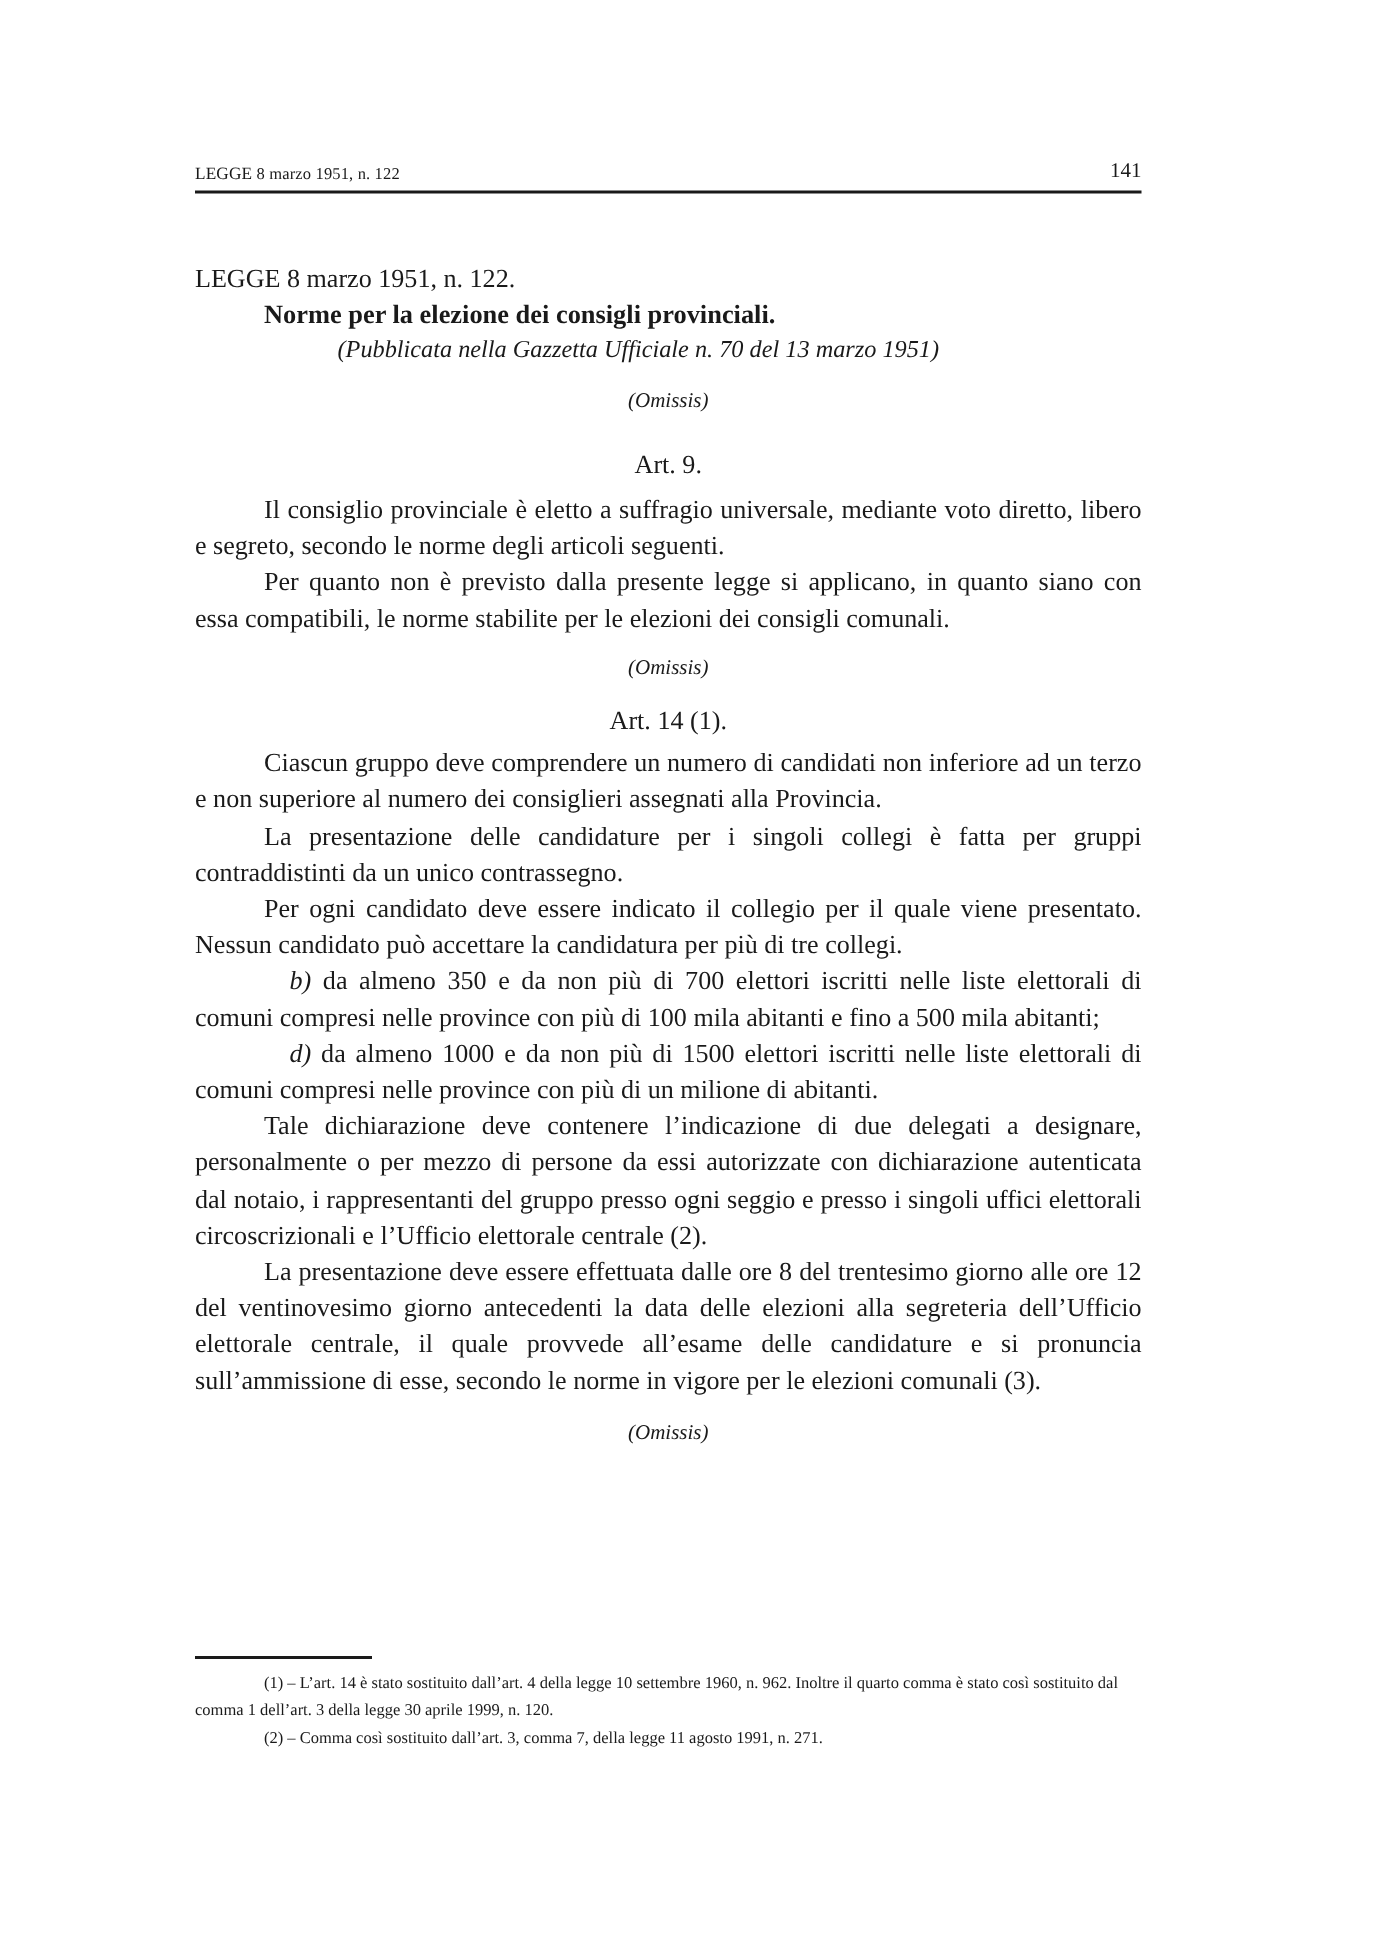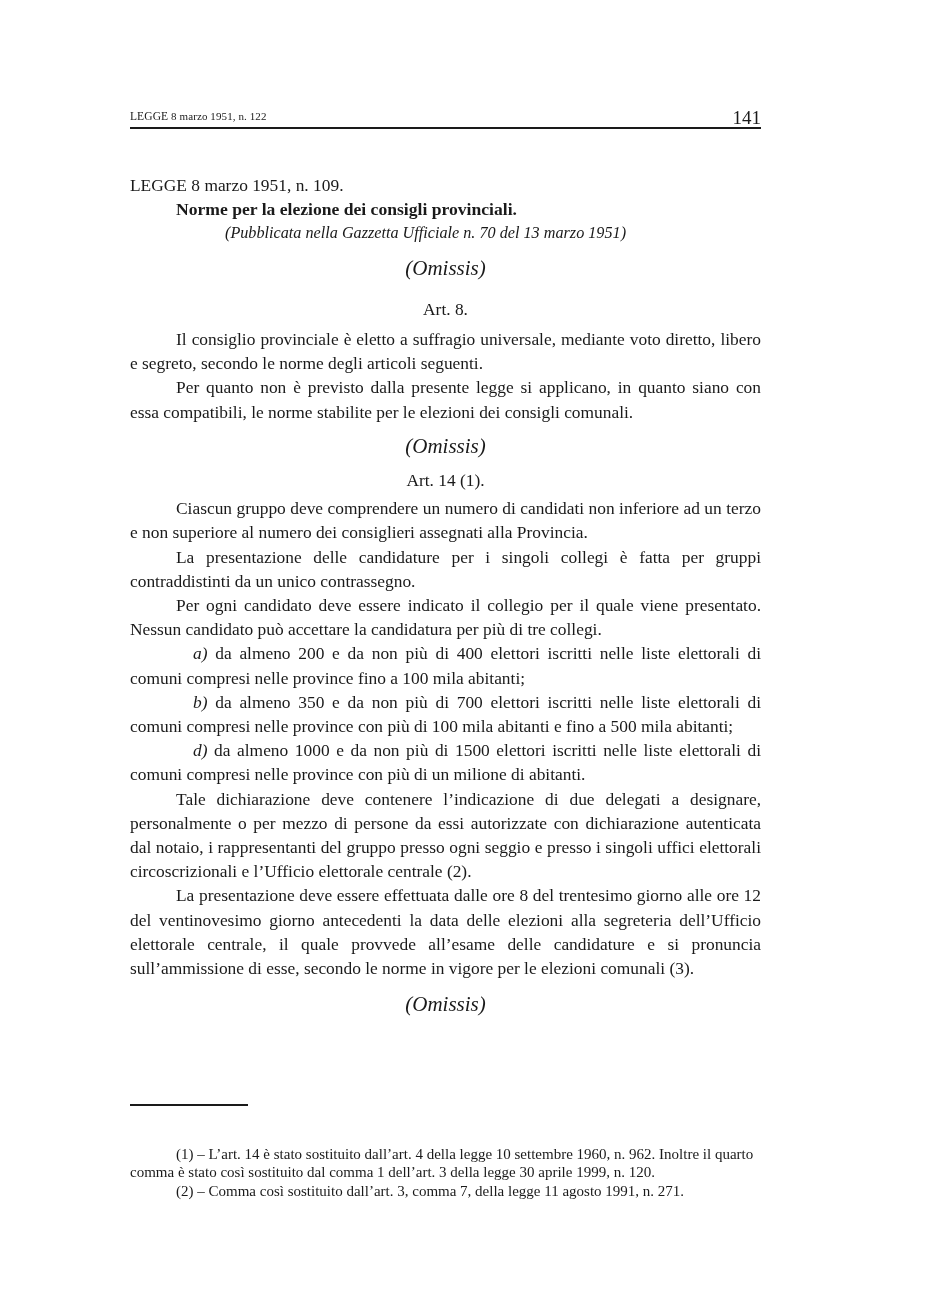--- a/index.html
+++ b/index.html
@@ -3,66 +3,65 @@
 <meta charset="utf-8">
 <style>
   html, body { margin: 0; padding: 0; background: #ffffff; }
   body { width: 933px; height: 1299px; position: relative; overflow: hidden;
          font-family: "Liberation Serif", "DejaVu Serif", serif; color: #1a1a1a; }
   .page { position: absolute; left: 130px; top: 0; width: 631px; }
   .running-header { position: absolute; top: 108px; left: 0; width: 631px; height: 22px; }
   .running-title { position: absolute; left: 0; right: 0; top: 2px; text-align: left;
                    font-size: 11px; letter-spacing: 0.1px; }
   .running-title .caps { font-size: 11.5px; }
-  .page-number { position: absolute; right: 0; top: -1px; font-size: 19px; }
+  .page-number { position: absolute; right: 0; top: -1px; font-size: 14px; }
   .header-rule { position: absolute; top: 127px; left: 0; width: 631px; height: 2px; background: #1a1a1a; }
 
   .content { position: absolute; top: 173px; left: 0; width: 631px; font-size: 17.4px; line-height: 24.2px; }
   .law-title { margin: 0; }
   .law-subtitle { margin: 0; padding-left: 46px; font-weight: bold; font-size: 17.6px; }
   .publication { margin: 0; padding-left: 95px; font-style: italic; font-size: 16.2px; }
-  .omissis { text-align: center; font-style: italic; font-size: 21px; margin: 0; }
+  .omissis { text-align: center; font-style: italic; font-size: 14px; margin: 0; }
   .article-head { text-align: center; margin: 0; }
   p.para { margin: 0; text-indent: 46px; text-align: justify; }
   p.item { margin: 0; text-indent: 63px; text-align: justify; }
   p.item .letter { font-style: italic; }
   .footnote-rule { position: absolute; top: 1104px; left: 0; width: 118px; height: 2px; background: #1a1a1a; }
-  .footnotes { position: absolute; top: 1145px; left: 0; width: 631px; font-size: 15px; line-height: 18.4px; }
+  .footnotes { position: absolute; top: 1113px; left: 0; width: 631px; font-size: 11px; line-height: 18.4px; }
   .footnotes p { margin: 0; text-indent: 46px; }
 </style>
 </head>
 <body>
 
 <div class="page">
   <div class="running-header">
     <div class="running-title">
       <span class="caps">LEGGE</span>
       <span>8 marzo 1951, n. 122</span>
     </div>
     <div class="page-number">141</div>
   </div>
   <div class="header-rule"></div>
 
   <div class="content">
-    <p class="law-title">LEGGE 8 marzo 1951, n. 109.</p>
+    <p class="law-title">LEGGE 8 marzo 1951, n. 122.</p>
     <p class="law-subtitle">Norme per la elezione dei consigli provinciali.</p>
     <p class="publication">(Pubblicata nella Gazzetta Ufficiale n. 70 del 13 marzo 1951)</p>
     <p class="omissis" style="margin-top:10px;">(Omissis)</p>
 
-    <p class="article-head" style="margin-top:17px; margin-bottom:6px;">Art. 8.</p>
+    <p class="article-head" style="margin-top:17px; margin-bottom:6px;">Art. 9.</p>
     <p class="para">Il consiglio provinciale è eletto a suffragio universale, mediante voto diretto, libero e segreto, secondo le norme degli articoli seguenti.</p>
     <p class="para">Per quanto non è previsto dalla presente legge si applicano, in quanto siano con essa compatibili, le norme stabilite per le elezioni dei consigli comunali.</p>
 
     <p class="omissis" style="margin-top:10px;">(Omissis)</p>
     <p class="article-head" style="margin-top:10px; margin-bottom:4px;">Art. 14 (1).</p>
     <p class="para">Ciascun gruppo deve comprendere un numero di candidati non inferiore ad un terzo e non superiore al numero dei consiglieri assegnati alla Provincia.</p>
     <p class="para">La presentazione delle candidature per i singoli collegi è fatta per gruppi contraddistinti da un unico contrassegno.</p>
     <p class="para">Per ogni candidato deve essere indicato il collegio per il quale viene presentato. Nessun candidato può accettare la candidatura per più di tre collegi.</p>
 
-    <p class="item"><span class="letter">a)</span> <span>da almeno 200 e da non più di 400 elettori iscritti nelle liste elettorali di comuni compresi nelle province fino a 100 mila abitanti;</span></p>
     <p class="item"><span class="letter">b)</span> <span>da almeno 350 e da non più di 700 elettori iscritti nelle liste elettorali di comuni compresi nelle province con più di 100 mila abitanti e fino a 500 mila abitanti;</span></p>
     <p class="item"><span class="letter">d)</span> <span>da almeno 1000 e da non più di 1500 elettori iscritti nelle liste elettorali di comuni compresi nelle province con più di un milione di abitanti.</span></p>
 
     <p class="para">Tale dichiarazione deve contenere l’indicazione di due delegati a designare, personalmente o per mezzo di persone da essi autorizzate con dichiarazione autenticata dal notaio, i rappresentanti del gruppo presso ogni seggio e presso i singoli uffici elettorali circoscrizionali e l’Ufficio elettorale centrale (2).</p>
     <p class="para">La presentazione deve essere effettuata dalle ore 8 del trentesimo giorno alle ore 12 del ventinovesimo giorno antecedenti la data delle elezioni alla segreteria dell’Ufficio elettorale centrale, il quale provvede all’esame delle candidature e si pronuncia sull’ammissione di esse, secondo le norme in vigore per le elezioni comunali (3).</p>
 
     <p class="omissis" style="margin-top:12px;">(Omissis)</p>
   </div>
 
   <div class="footnote-rule"></div>

